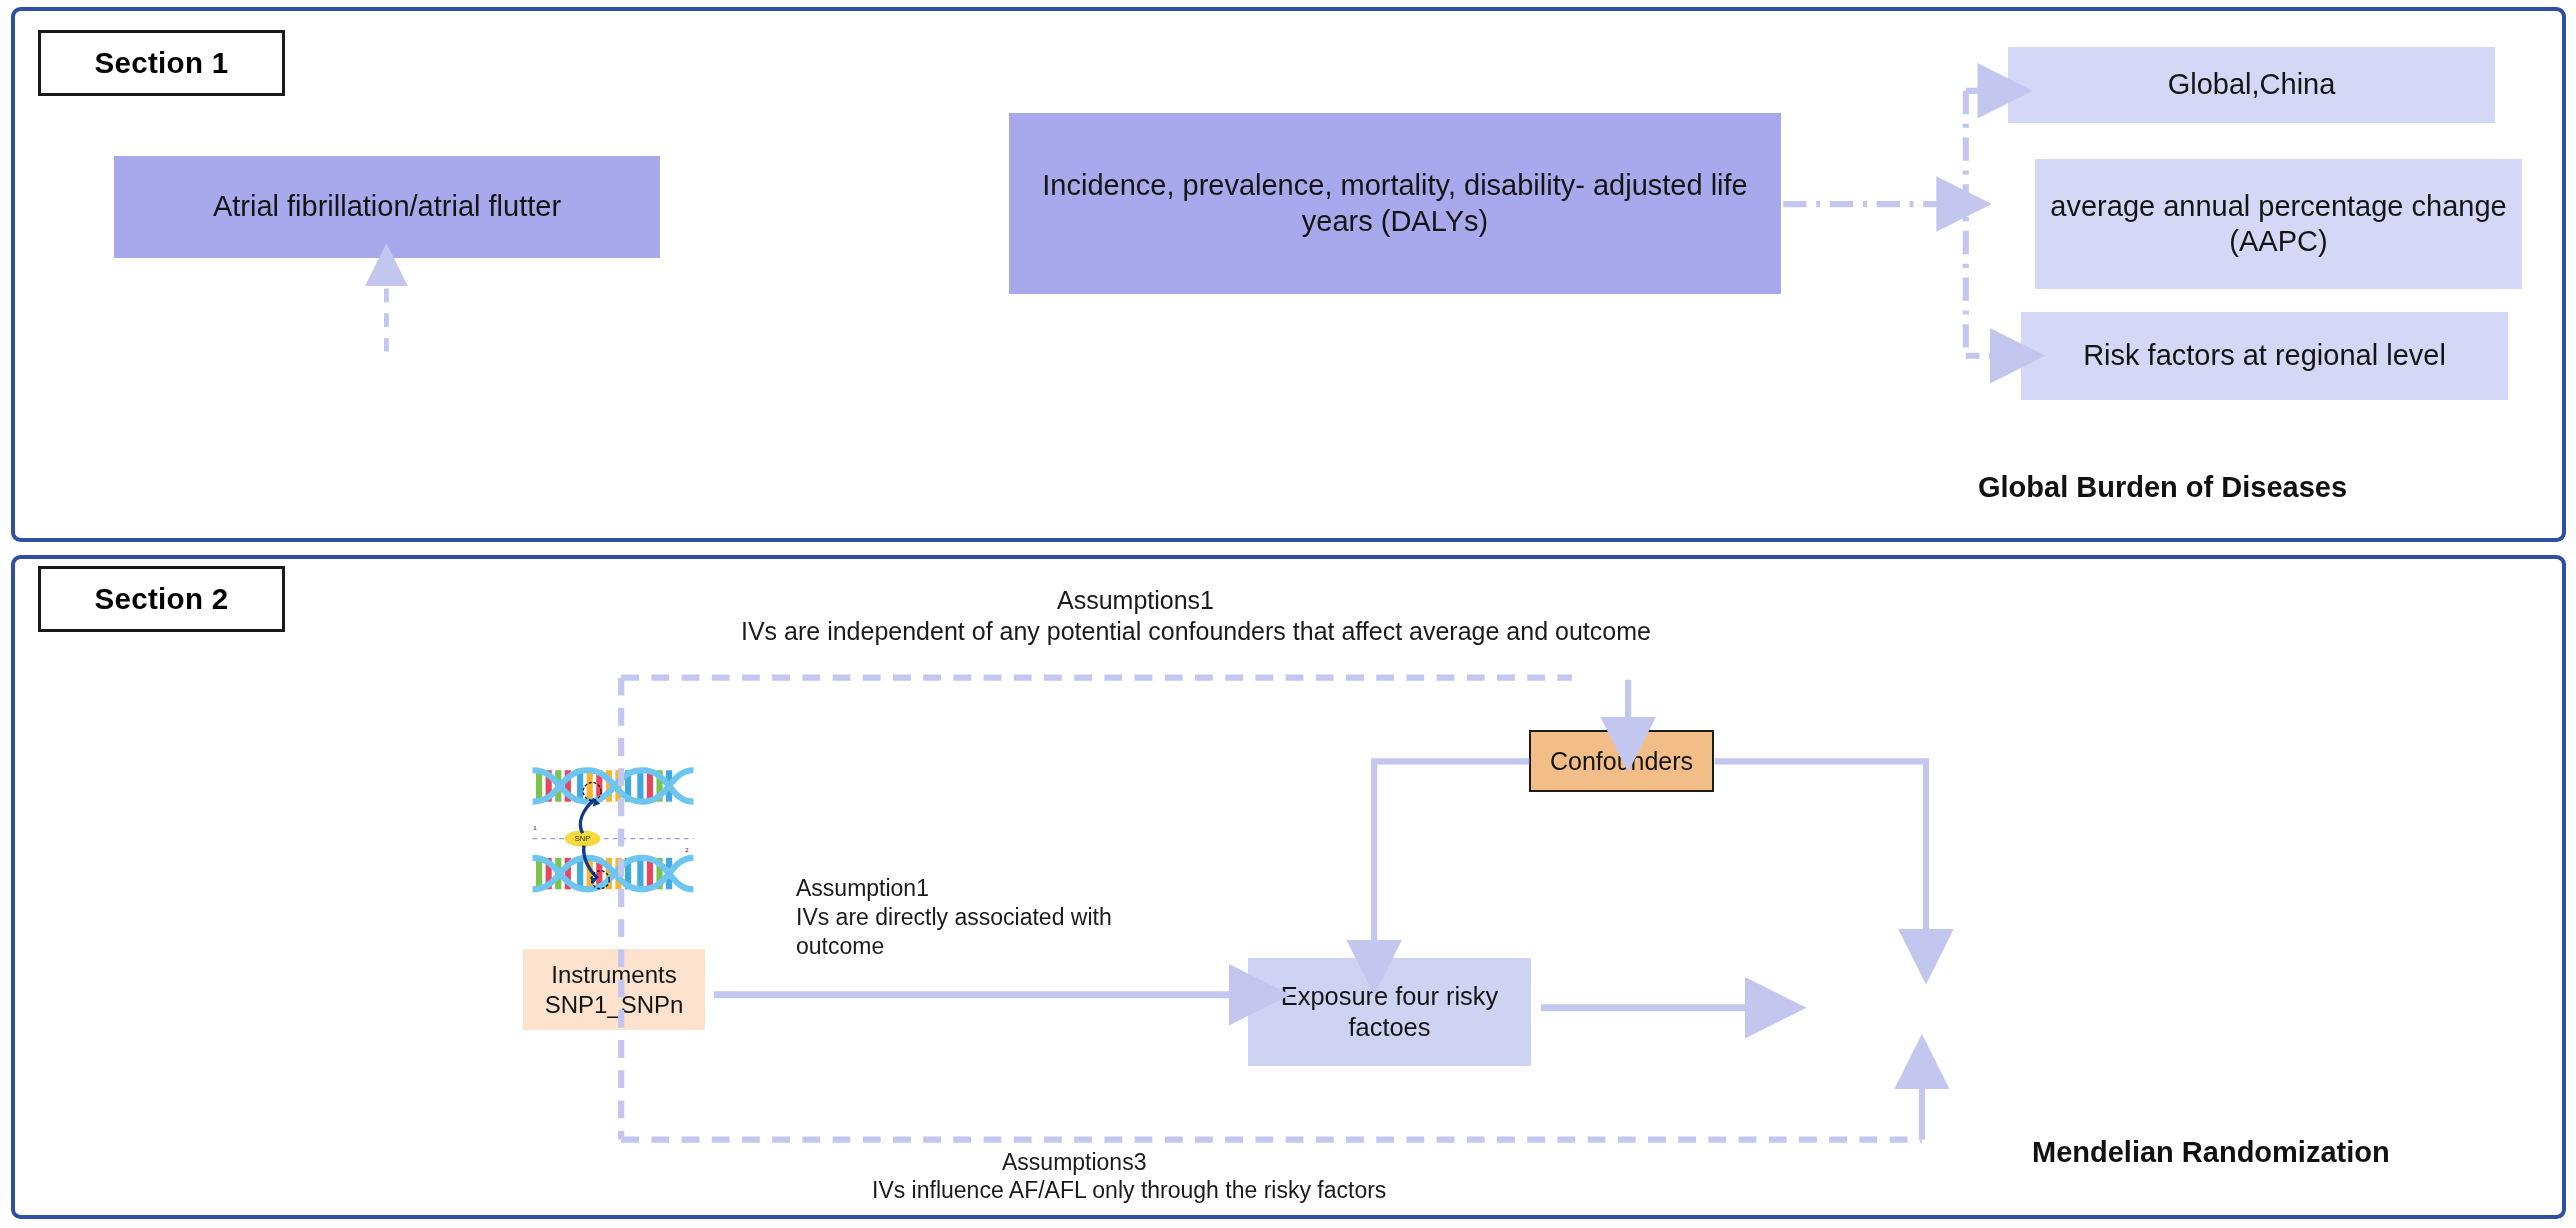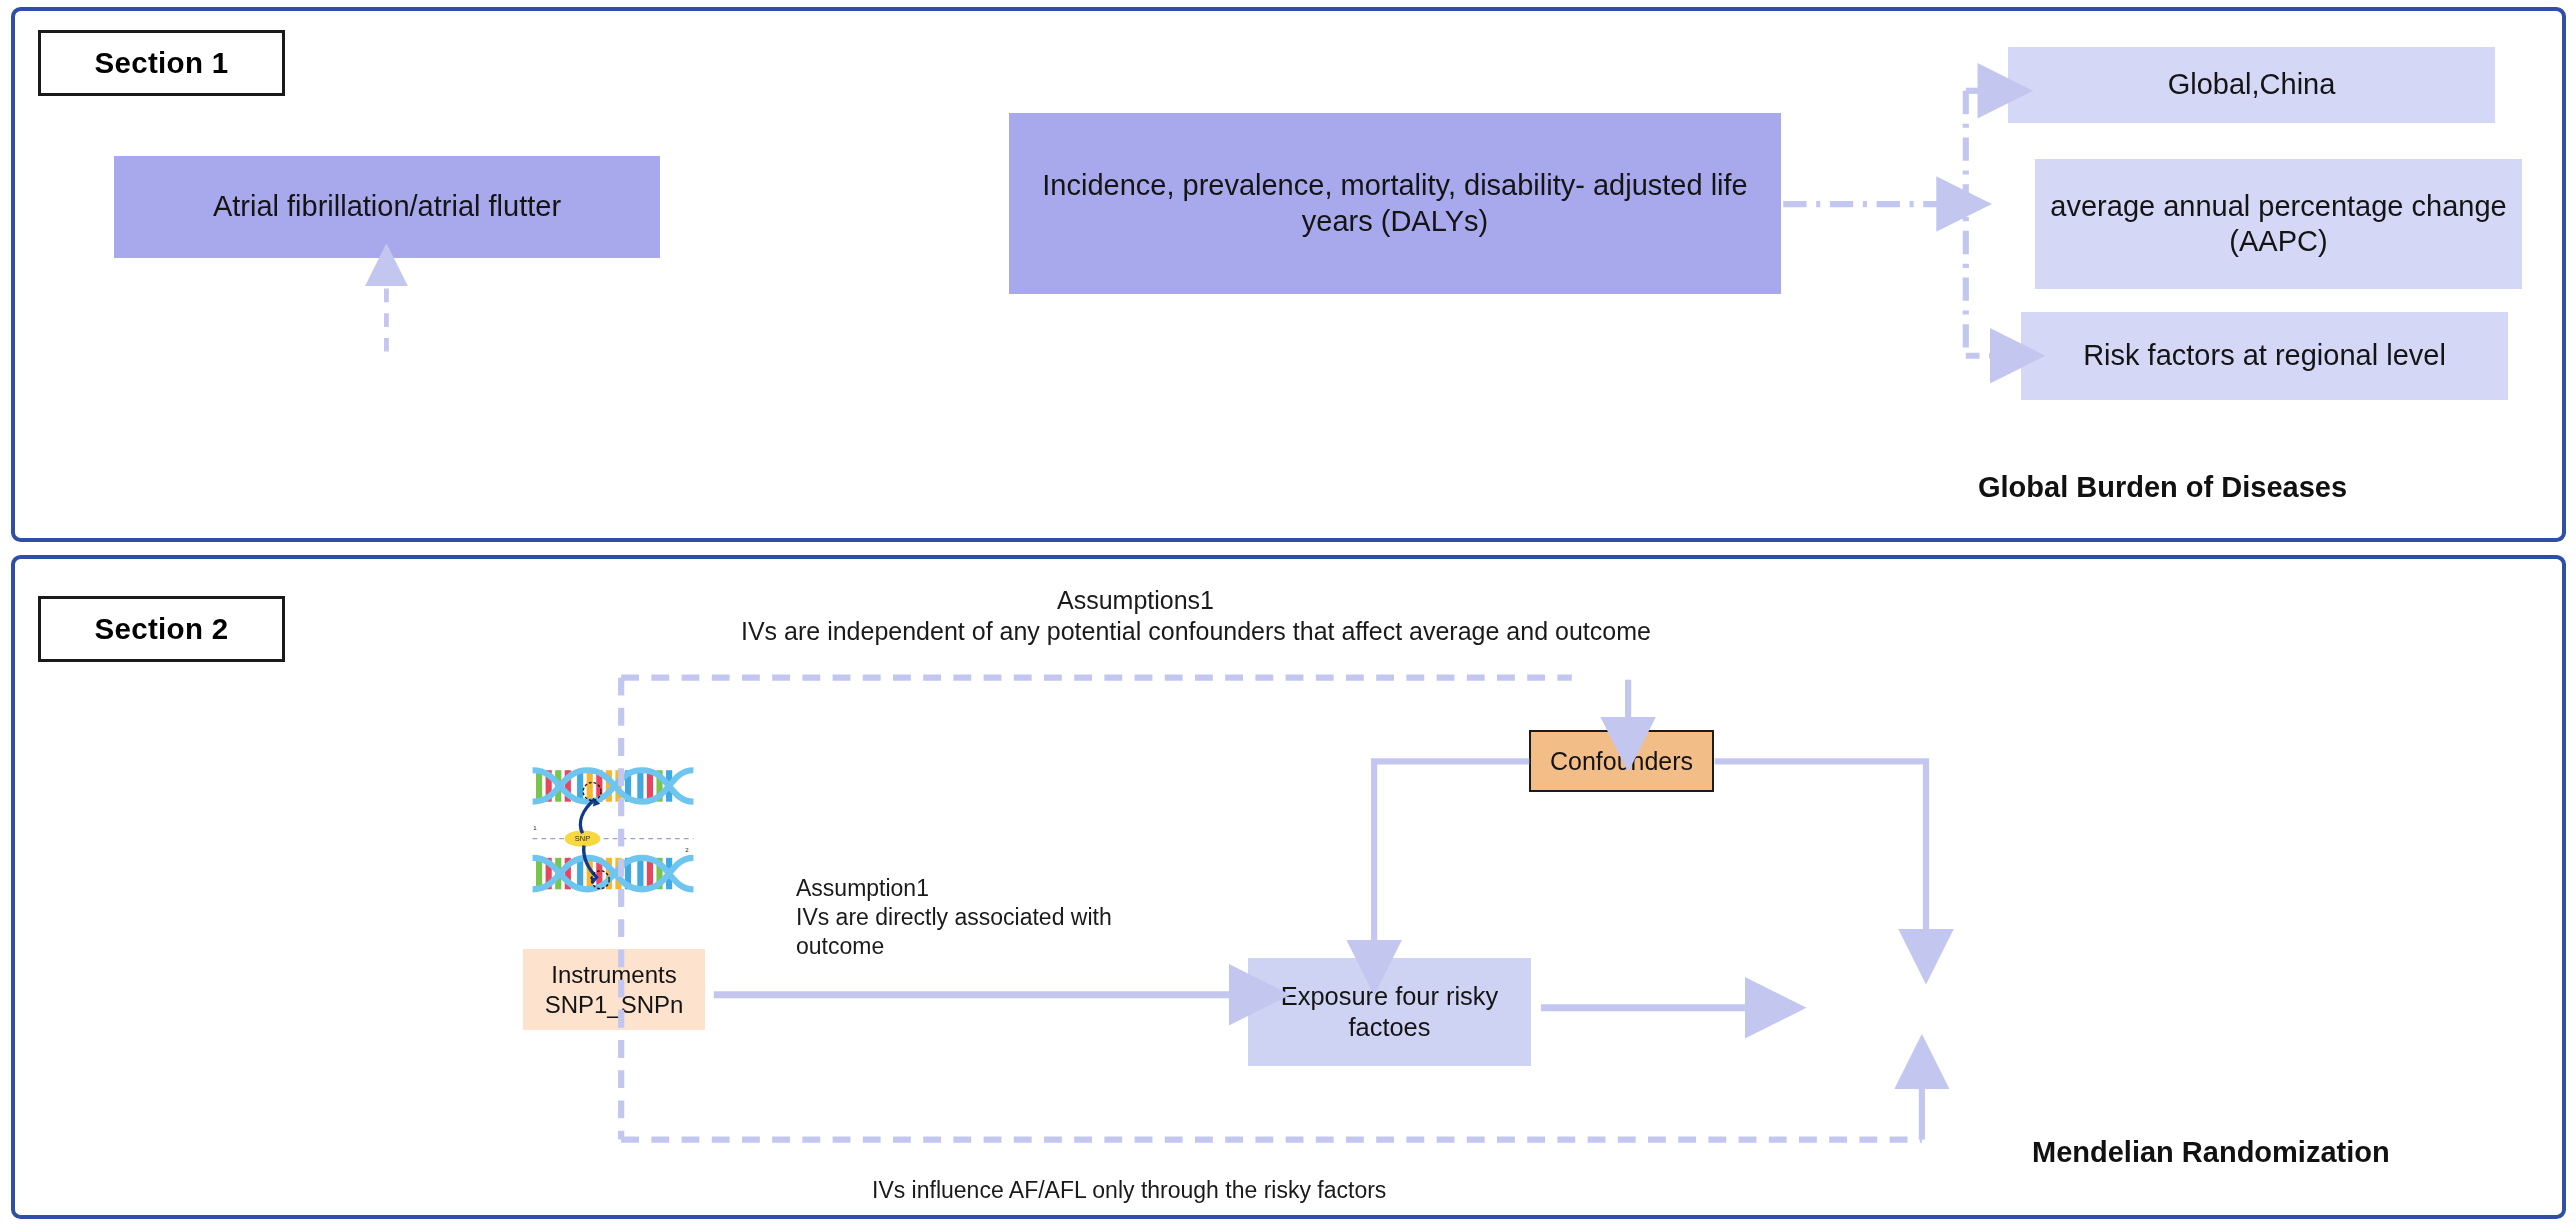--- a/index.html
+++ b/index.html
@@ -25,21 +25,21 @@
     position:absolute;
     border:3.4px solid #1a1a1a;
     background:#ffffff;
     box-sizing:border-box;
     display:flex;align-items:center;justify-content:center;
     font-weight:bold;
     color:#000;
     letter-spacing:0.3px;
   }
   #tag1{ left:38px; top:30px; width:247px; height:66px; font-size:29.5px;}
-  #tag2{ left:38px; top:596px; width:247px; height:66px; font-size:29.5px;}
+  #tag2{ left:38px; top:566px; width:247px; height:66px; font-size:29.5px;}
 
   .box{
     position:absolute;
     box-sizing:border-box;
     display:flex;align-items:center;justify-content:center;
     text-align:center;
     color:#141414;
     line-height:1.22;
     padding:2.7px 8.2px;
   }
@@ -162,20 +162,21 @@
   <div class="free-text" style="left:796px; top:874px; width:384px; font-size:23px;">Assumption1</div>
   <div class="free-text" style="left:796px; top:903px; width:384px; font-size:23px;">IVs are directly associated with
 outcome</div>
 
   <div class="box orange" style="left:1529px; top:730px; width:185px; height:62px; font-size:25px;">Confounders</div>
 
   <div class="box lav-mid" style="left:1248px; top:958px; width:283px; height:108px; font-size:25.4px;">Exposure
 four risky factoes</div>
 
 
+  <div class="free-text" style="left:1002px; top:1148px; width:549px; font-size:23px;">Assumptions3</div>
   <div class="free-text" style="left:872px; top:1176px; width:810px; font-size:23px;">IVs influence AF/AFL only through the risky factors</div>
 
   <div class="corner-label" style="left:2032px; top:1136px; font-size:29px;">Mendelian Randomization</div>
 
   <svg class="overlay" xmlns="http://www.w3.org/2000/svg" viewBox="0 0 3753 1790" width="2576" height="1229">
     <defs>
       <marker id="arw" markerWidth="9" markerHeight="9" refX="1" refY="4.5" orient="auto">
         <path d="M0,0 L9,4.5 L0,9 z" fill="#c3c7f0"></path>
       </marker>
       <marker id="arwL" markerWidth="7" markerHeight="8" refX="1" refY="4" orient="auto">

